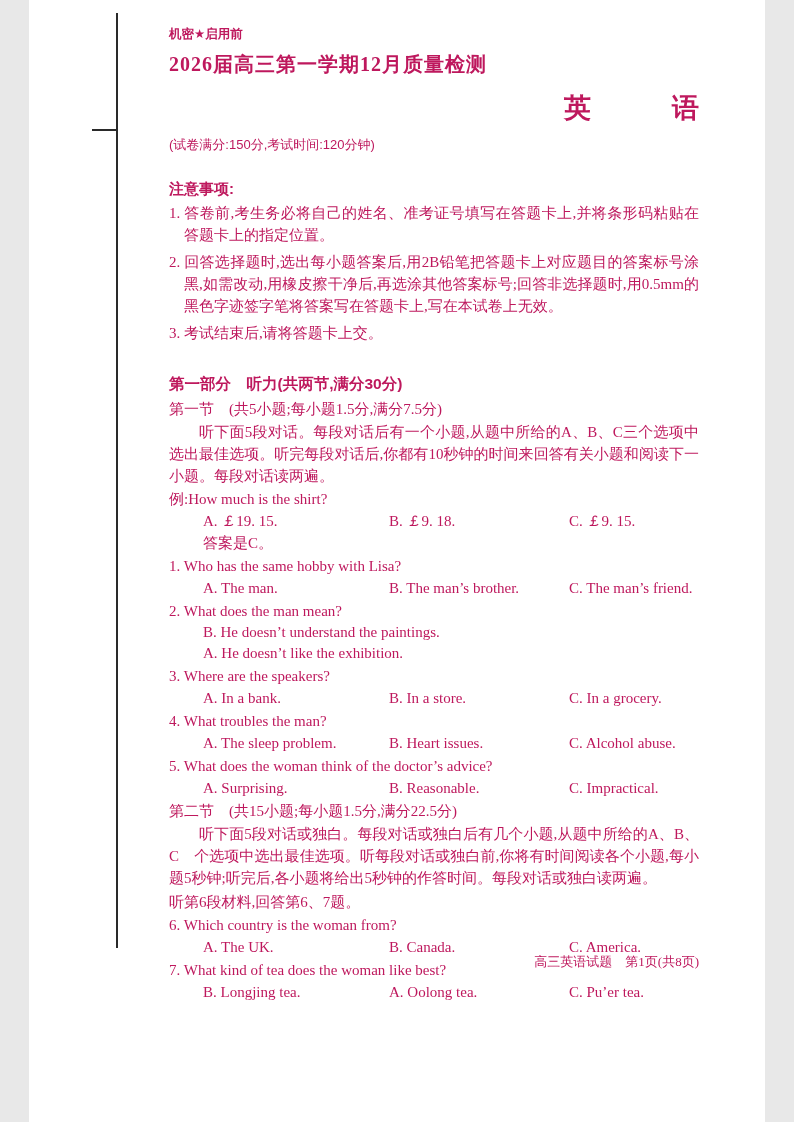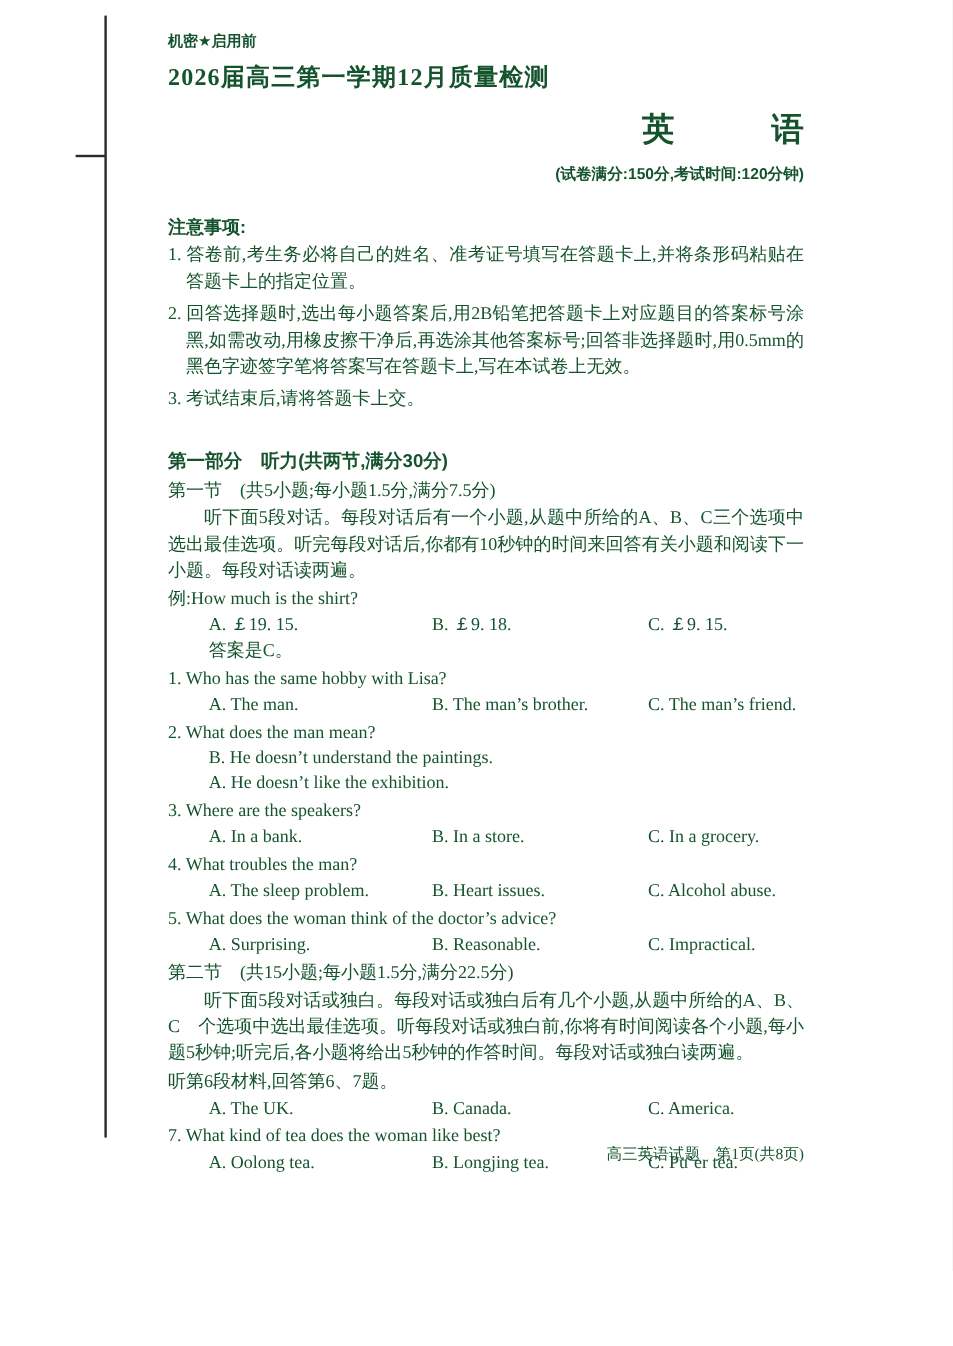--- a/index.html
+++ b/index.html
@@ -1,23 +1,23 @@
 <!DOCTYPE html>
 <html><head>
 <meta charset="utf-8">
 <style>
   html, body { margin: 0; padding: 0; background: #e8e8e8; }
   .page {
     position: relative;
-    width: 794px;
+    width: 736px;
     height: 1122px;
     margin: 0 auto;
     background: #ffffff;
     font-family: "Liberation Serif", "DejaVu Serif", serif;
-    color: #14532d;
+    color: #be185d;
     overflow: hidden;
   }
   .scan-vline {
     position: absolute;
     left: 87px; top: 13px;
     width: 2px; height: 935px;
     background: #2a2a2a;
   }
   .scan-tick {
     position: absolute;
@@ -43,23 +43,23 @@
     letter-spacing: 1px;
     margin: 6px 0 12px 0;
   }
   .subject {
     text-align: right;
     font-size: 27px;
     font-weight: 700;
     margin: 4px 0 10px 0;
   }
   .exam-info {
-    text-align: right;
-    font-family: "Liberation Sans", "DejaVu Sans", sans-serif;
-    font-weight: 700;
+    text-align: left;
+    font-family: "Liberation Sans", "DejaVu Sans", sans-serif;
+    font-weight: 400;
     font-size: 13px;
     margin-bottom: 26px;
   }
   .notice-heading {
     font-family: "Liberation Sans", "DejaVu Sans", sans-serif;
     font-weight: 700;
     font-size: 15px;
     margin-bottom: 3px;
   }
   .notice-item {
@@ -197,31 +197,32 @@
         <span>B. Reasonable.</span>
         <span>C. Impractical.</span>
       </div>
     </div>
 
     <div class="section-heading">第二节　(共15小题;每小题1.5分,满分22.5分)</div>
     <div class="instructions">听下面5段对话或独白。每段对话或独白后有几个小题,从题中所给的A、B、C　个选项中选出最佳选项。听每段对话或独白前,你将有时间阅读各个小题,每小题5秒钟;听完后,各小题将给出5秒钟的作答时间。每段对话或独白读两遍。</div>
     <div class="material-note">听第6段材料,回答第6、7题。</div>
 
     <div>
+      <div class="q-text">6. Which country is the woman from?</div>
       <div class="opts">
         <span>A. The UK.</span>
         <span>B. Canada.</span>
         <span>C. America.</span>
       </div>
     </div>
 
     <div>
       <div class="q-text">7. What kind of tea does the woman like best?</div>
       <div class="opts">
+        <span>B. Longjing tea.</span>
         <span>A. Oolong tea.</span>
-        <span>B. Longjing tea.</span>
         <span>C. Pu’er tea.</span>
       </div>
     </div>
   </div>
 
   <div class="footer">高三英语试题　第1页(共8页)</div>
 </div>
 
 </body></html>

